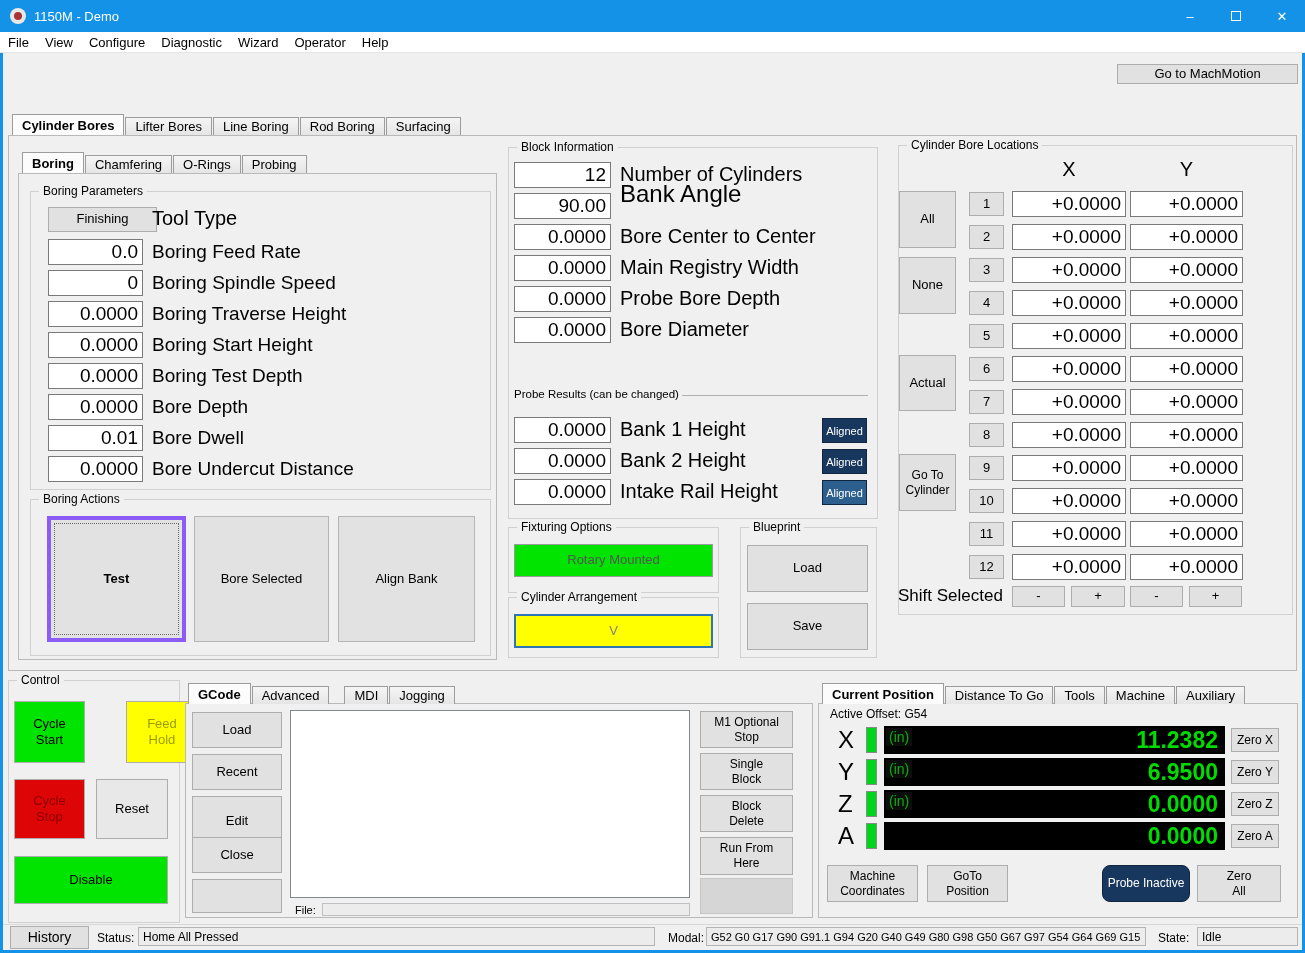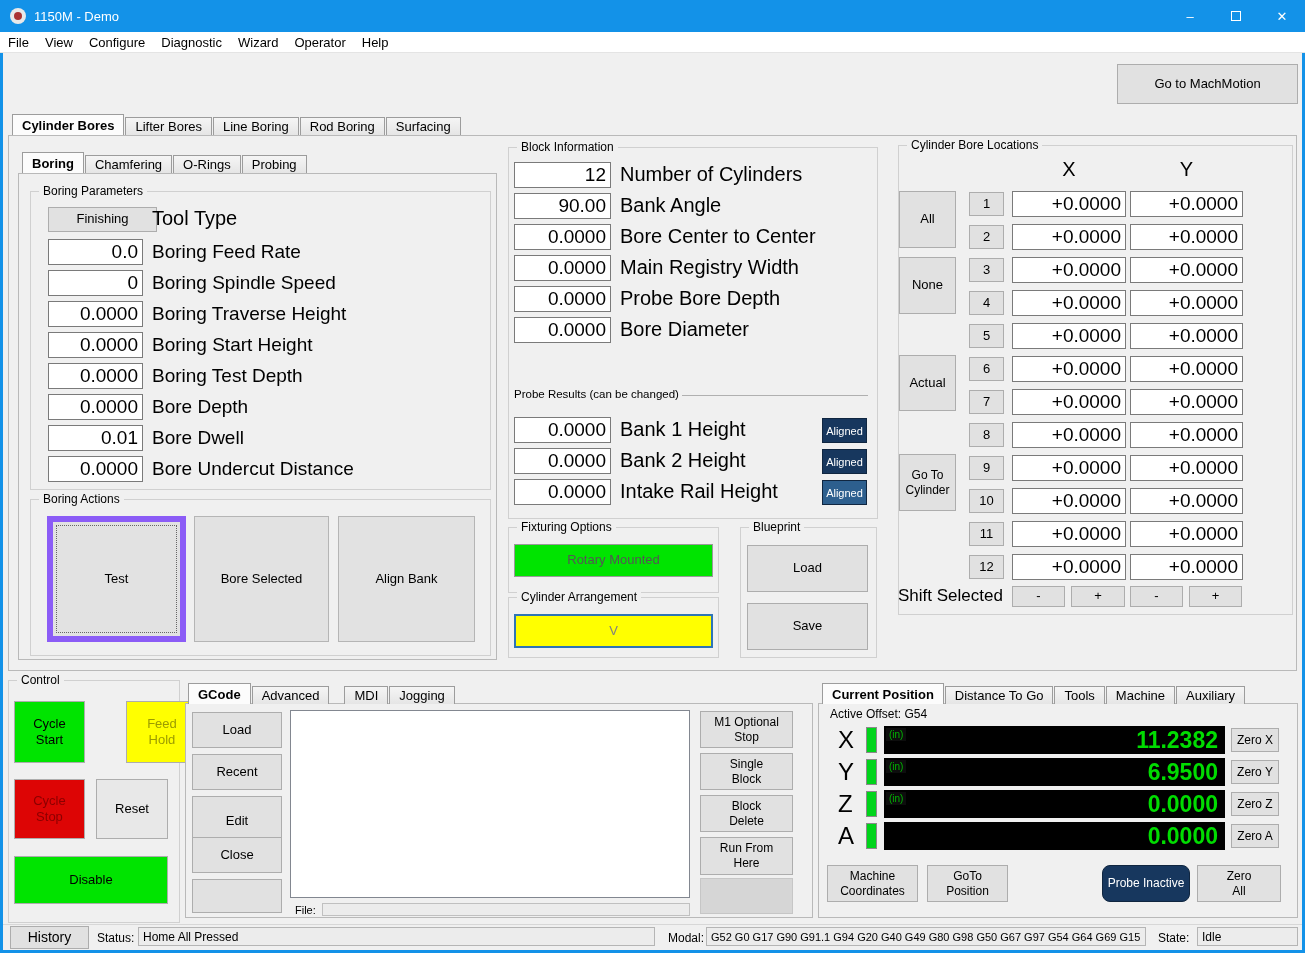--- a/index.html
+++ b/index.html
@@ -48,29 +48,29 @@
              display:flex; align-items:center; justify-content:center; border:1px solid #102640; }
 
   
   .green  { background:#00e400 !important; }
   .yellow { background:#ffff00 !important; color:#9c9c00 !important;margin-left:30px; }
   .red    { background:#dd0505 !important; color:#8b0000 !important; }
   .navy   { background:#17375e !important; color:#fff !important; border-color:#102640 !important;
             font-size:12px !important;border-radius:8px; }
 
   .bigbtn { background:#e2e2e2; border:1px solid #b5b5b5; }
-  .focusbtn { border:6px solid #8b5cf6; }
+  .focusbtn { border:4px solid #8b5cf6;font-weight:bold; }
   .focusbtn::after { content:""; position:absolute; inset:3px; border:1px dotted #666; }
 
   
   .dro { position:absolute; background:#000; }
   .dro .val { position:absolute; right:7px; top:0; height:100%; display:flex; align-items:center;
               color:#00dc00; font-size:23px; font-weight:bold; }
   .dro .unit { position:absolute; left:2px; top:2px; background:#0d0d0d; color:#00b400;
-               font-size:10px; padding:1px 3px; }
+               font-size:14px; padding:1px 3px; }
   .axisletter { position:absolute; font-size:24px; }
   .greenbar { position:absolute; width:11px; height:26px; background:#00d41b; border:1px solid #8a8a8a; }
 
   
   .statfield { position:absolute; background:#ececec; border:1px solid #b5b5b5; font-size:12px;
                display:flex; align-items:center; padding:0 4px; white-space:nowrap; overflow:hidden; }
   .small { font-size:12px; position:absolute; }
 
   .gcode-view { position:absolute; background:#fff; border:1px solid #828790; }
   .file-field { position:absolute; background:#ececec; border:1px solid #c0c0c0; }
@@ -101,21 +101,21 @@
   <span>Diagnostic</span>
   <span>Wizard</span>
   <span>Operator</span>
   <span>Help</span>
 </div>
 
 <div class="edge" style="left:0;top:53px;width:3px;height:900px"></div>
 <div class="edge" style="left:1302px;top:53px;width:3px;height:900px"></div>
 <div class="edge" style="left:0;top:950px;width:1305px;height:3px"></div>
 
-<div class="btn" style="left:1117px;top:64px;width:181px;height:40px">Go to MachMotion</div>
+<div class="btn" style="left:1117px;top:64px;width:181px;height:20px">Go to MachMotion</div>
 
 <div class="tabstrip" style="left:12px;top:114px;height:21px">
   <div class="tab active">Cylinder Bores</div>
   <div class="tab">Lifter Bores</div>
   <div class="tab">Line Boring</div>
   <div class="tab">Rod Boring</div>
   <div class="tab">Surfacing</div>
 </div>
 <div class="panel" style="left:8px;top:135px;width:1289px;height:536px"></div>
 
@@ -156,21 +156,21 @@
 <div class="btn bigbtn focusbtn" style="left:47px;top:516px;width:139px;height:126px">Test</div>
 <div class="btn bigbtn" style="left:194px;top:516px;width:135px;height:126px">Bore Selected</div>
 <div class="btn bigbtn" style="left:338px;top:516px;width:137px;height:126px">Align Bank</div>
 
 <div class="groupbox" style="left:508px;top:147px;width:370px;height:372px">
   <span class="gb-label">Block Information</span>
 </div>
 <input class="field" style="left: 514px; top: 162px; width: 97px; height: 26px;" readonly="" value="12">
 <span class="biglabel" style="left:620px;top:163px;font-size:20px">Number of Cylinders</span>
 <input class="field" style="left: 514px; top: 193px; width: 97px; height: 26px;" readonly="" value="90.00">
-<span class="biglabel" style="left:620px;top:194px;font-size:20px">Bank Angle</span>
+<span class="biglabel" style="left:620px;top:180px;font-size:24px">Bank Angle</span>
 <input class="field" style="left: 514px; top: 224px; width: 97px; height: 26px;" readonly="" value="0.0000">
 <span class="biglabel" style="left:620px;top:225px;font-size:20px">Bore Center to Center</span>
 <input class="field" style="left: 514px; top: 255px; width: 97px; height: 26px;" readonly="" value="0.0000">
 <span class="biglabel" style="left:620px;top:256px;font-size:20px">Main Registry Width</span>
 <input class="field" style="left: 514px; top: 286px; width: 97px; height: 26px;" readonly="" value="0.0000">
 <span class="biglabel" style="left:620px;top:287px;font-size:20px">Probe Bore Depth</span>
 <input class="field" style="left: 514px; top: 317px; width: 97px; height: 26px;" readonly="" value="0.0000">
 <span class="biglabel" style="left:620px;top:318px;font-size:20px">Bore Diameter</span>
 
 <span class="small" style="left:514px;top:388px;font-size:11.5px">Probe Results (can be changed)</span>

